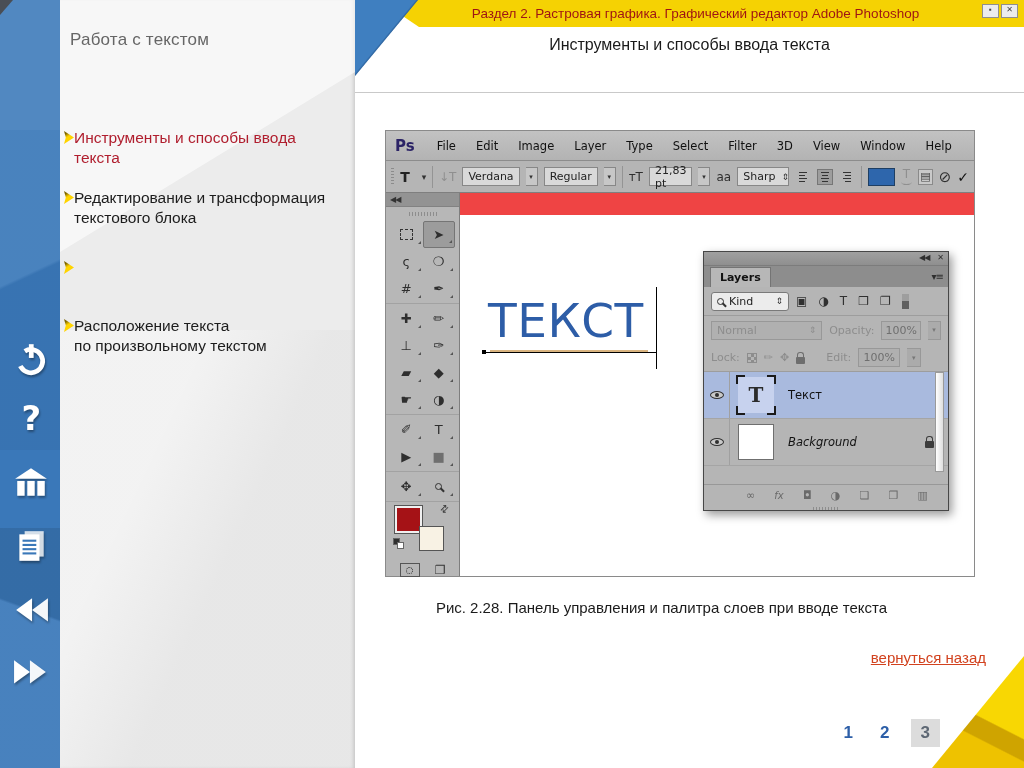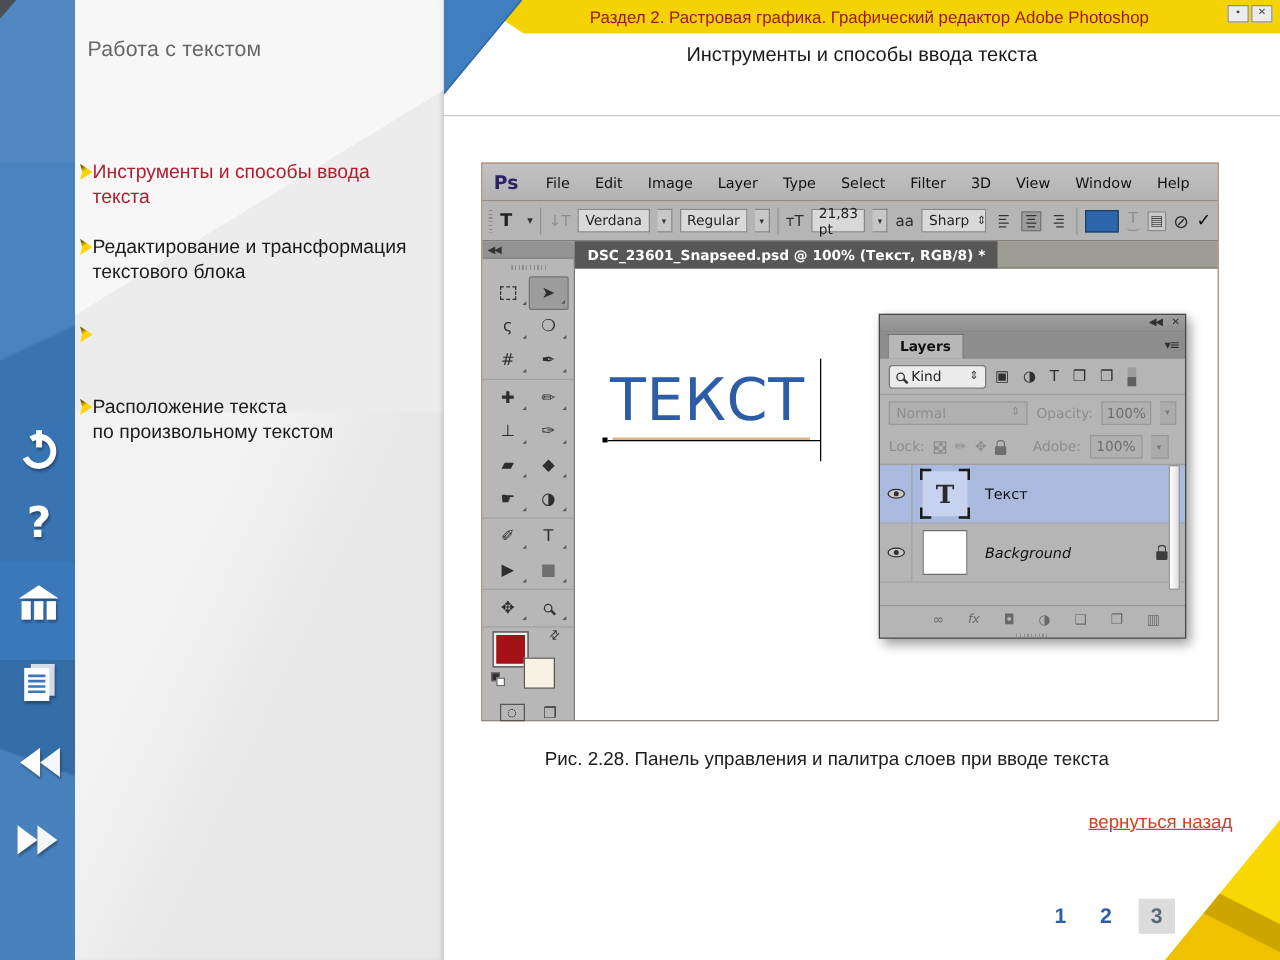--- a/index.html
+++ b/index.html
@@ -56,21 +56,21 @@
   .caption{left:355px;top:599px;width:613px;text-align:center;font-size:15px;color:#1b1b1b}
   .backlink{top:649px;right:38px;font-size:15px;color:#d2421e;text-decoration:underline;cursor:pointer}
   .pager{top:719px;right:84px;display:flex;align-items:center;gap:15px}
   .pg{font-size:17px;font-weight:bold;color:#2d5fa8;cursor:pointer;padding:4px 6px}
   .pg.active{background:#dcdcdc;color:#5d6773;padding:4px 10px}
   .gold-corner{right:0;bottom:0;width:92px;height:112px;
       clip-path:polygon(100% 0,100% 100%,0 100%);
       background:linear-gradient(207deg,#f8d703 0 52%,#cfa400 53% 66%,#eec200 67%)}
 
   
-  .ps{left:385px;top:130px;width:590px;height:447px;background:#fdba74;
+  .ps{left:385px;top:130px;width:590px;height:447px;background:#ef4444;
       font-family:"DejaVu Sans",sans-serif;font-size:11px;color:#1d1d1d;
       border:1px solid #8a8a8a;box-sizing:border-box}
   .ps *{box-sizing:border-box}
   .ps-menubar{position:absolute;left:0;top:0;right:0;height:30px;
       background:linear-gradient(#c2c2c2,#b3b3b3);border-bottom:1px solid #8c8c8c;
       display:flex;align-items:center;padding-left:9px}
   .ps-logo{font-weight:bold;font-size:15px;color:#2b2366;margin-right:12px}
   .ps-menu-item{padding:0 10px;font-size:11.5px;color:#111}
   .ps-options{position:absolute;left:0;top:30px;right:0;height:32px;background:#b5b5b5;
       border-bottom:1px solid #7f7f7f;display:flex;align-items:center;padding:0 5px;gap:6px}
@@ -440,23 +440,20 @@
       <span class="bg-sw"></span>
     </div>
     <div class="dock-extras">
       <span class="qmask">
           <i></i>
         </span>
       <span class="smode">❐</span>
     </div>
   </div>
 
-  <div class="ps-tabbar">
-    <span class="ps-tab">DSC_23601_Snapseed.psd @ 100% (Текст, RGB/8) *</span>
-  </div>
 
   <div class="ps-canvas">
     <span class="canvas-word">ТЕКСТ</span>
     <span class="cv-tanline"></span>
     <span class="cv-baseline"></span>
     <span class="cv-anchor"></span>
     <span class="cv-cursor"></span>
   </div>
 
   <div class="layers">
@@ -491,21 +488,21 @@
       <span class="llab">Opacity:</span>
       <span class="lval">100%</span>
       <span class="lvbtn">▾</span>
     </div>
     <div class="lrow llock">
       <span class="llab">Lock:</span>
       <span class="checker"></span>
       <span class="lockico">✏</span>
       <span class="lockico">✥</span>
       <span class="mlock"></span>
-      <span class="llab" style="margin-left:14px">Adobe:</span>
+      <span class="llab" style="margin-left:14px">Edit:</span>
       <span class="lval">100%</span>
       <span class="lvbtn">▾</span>
     </div>
     <div class="llist">
       <div class="layer-row sel">
         <span class="eye-cell">
             <span class="eye"></span>
           </span>
         <span class="thumb text-thumb">
           <span class="tk tl"></span>

